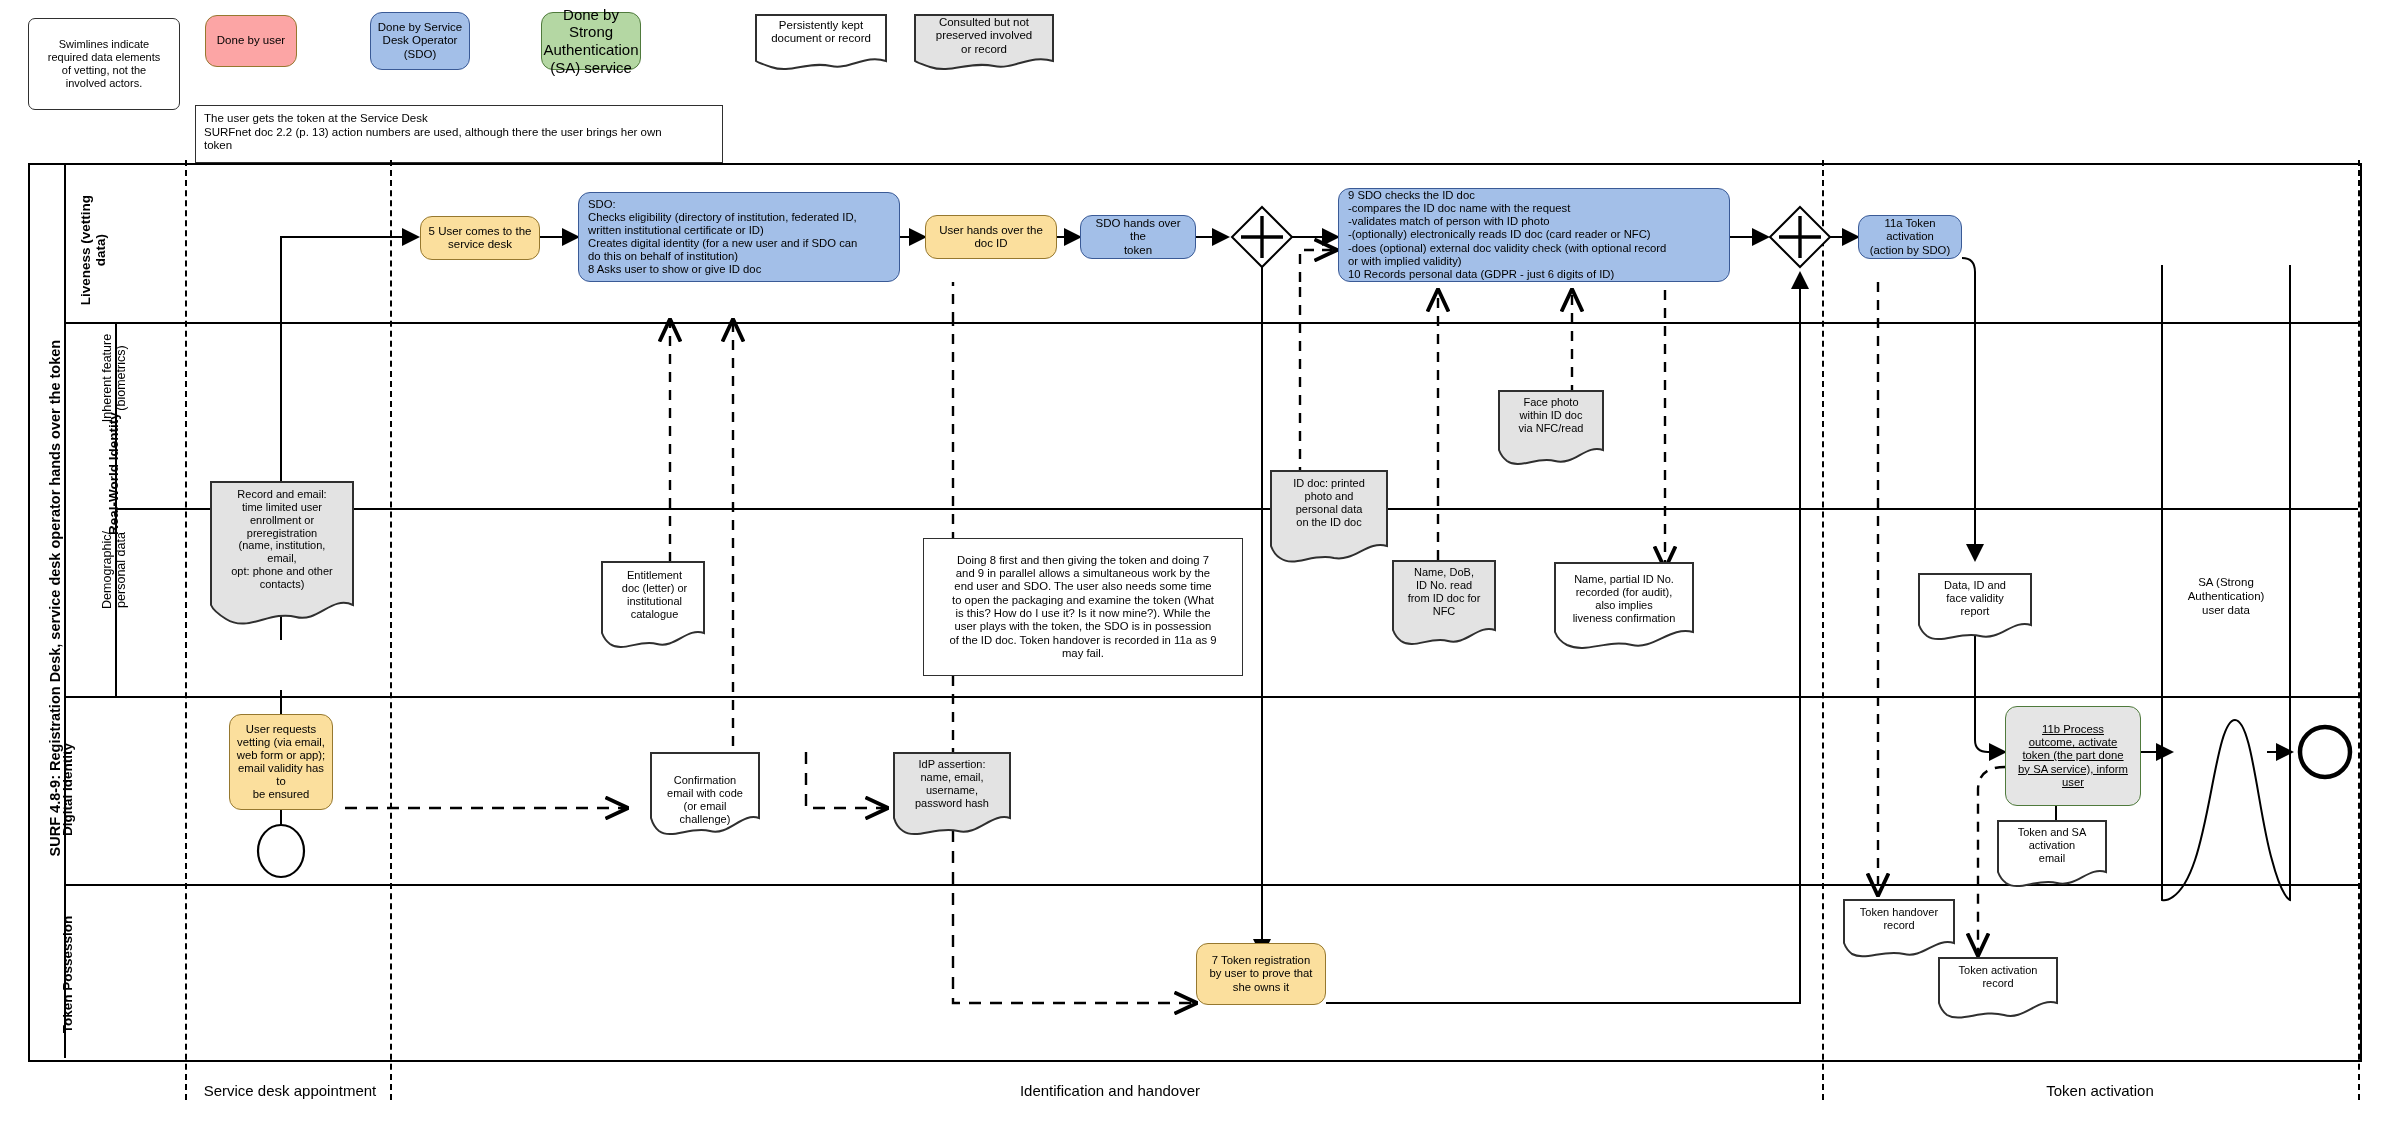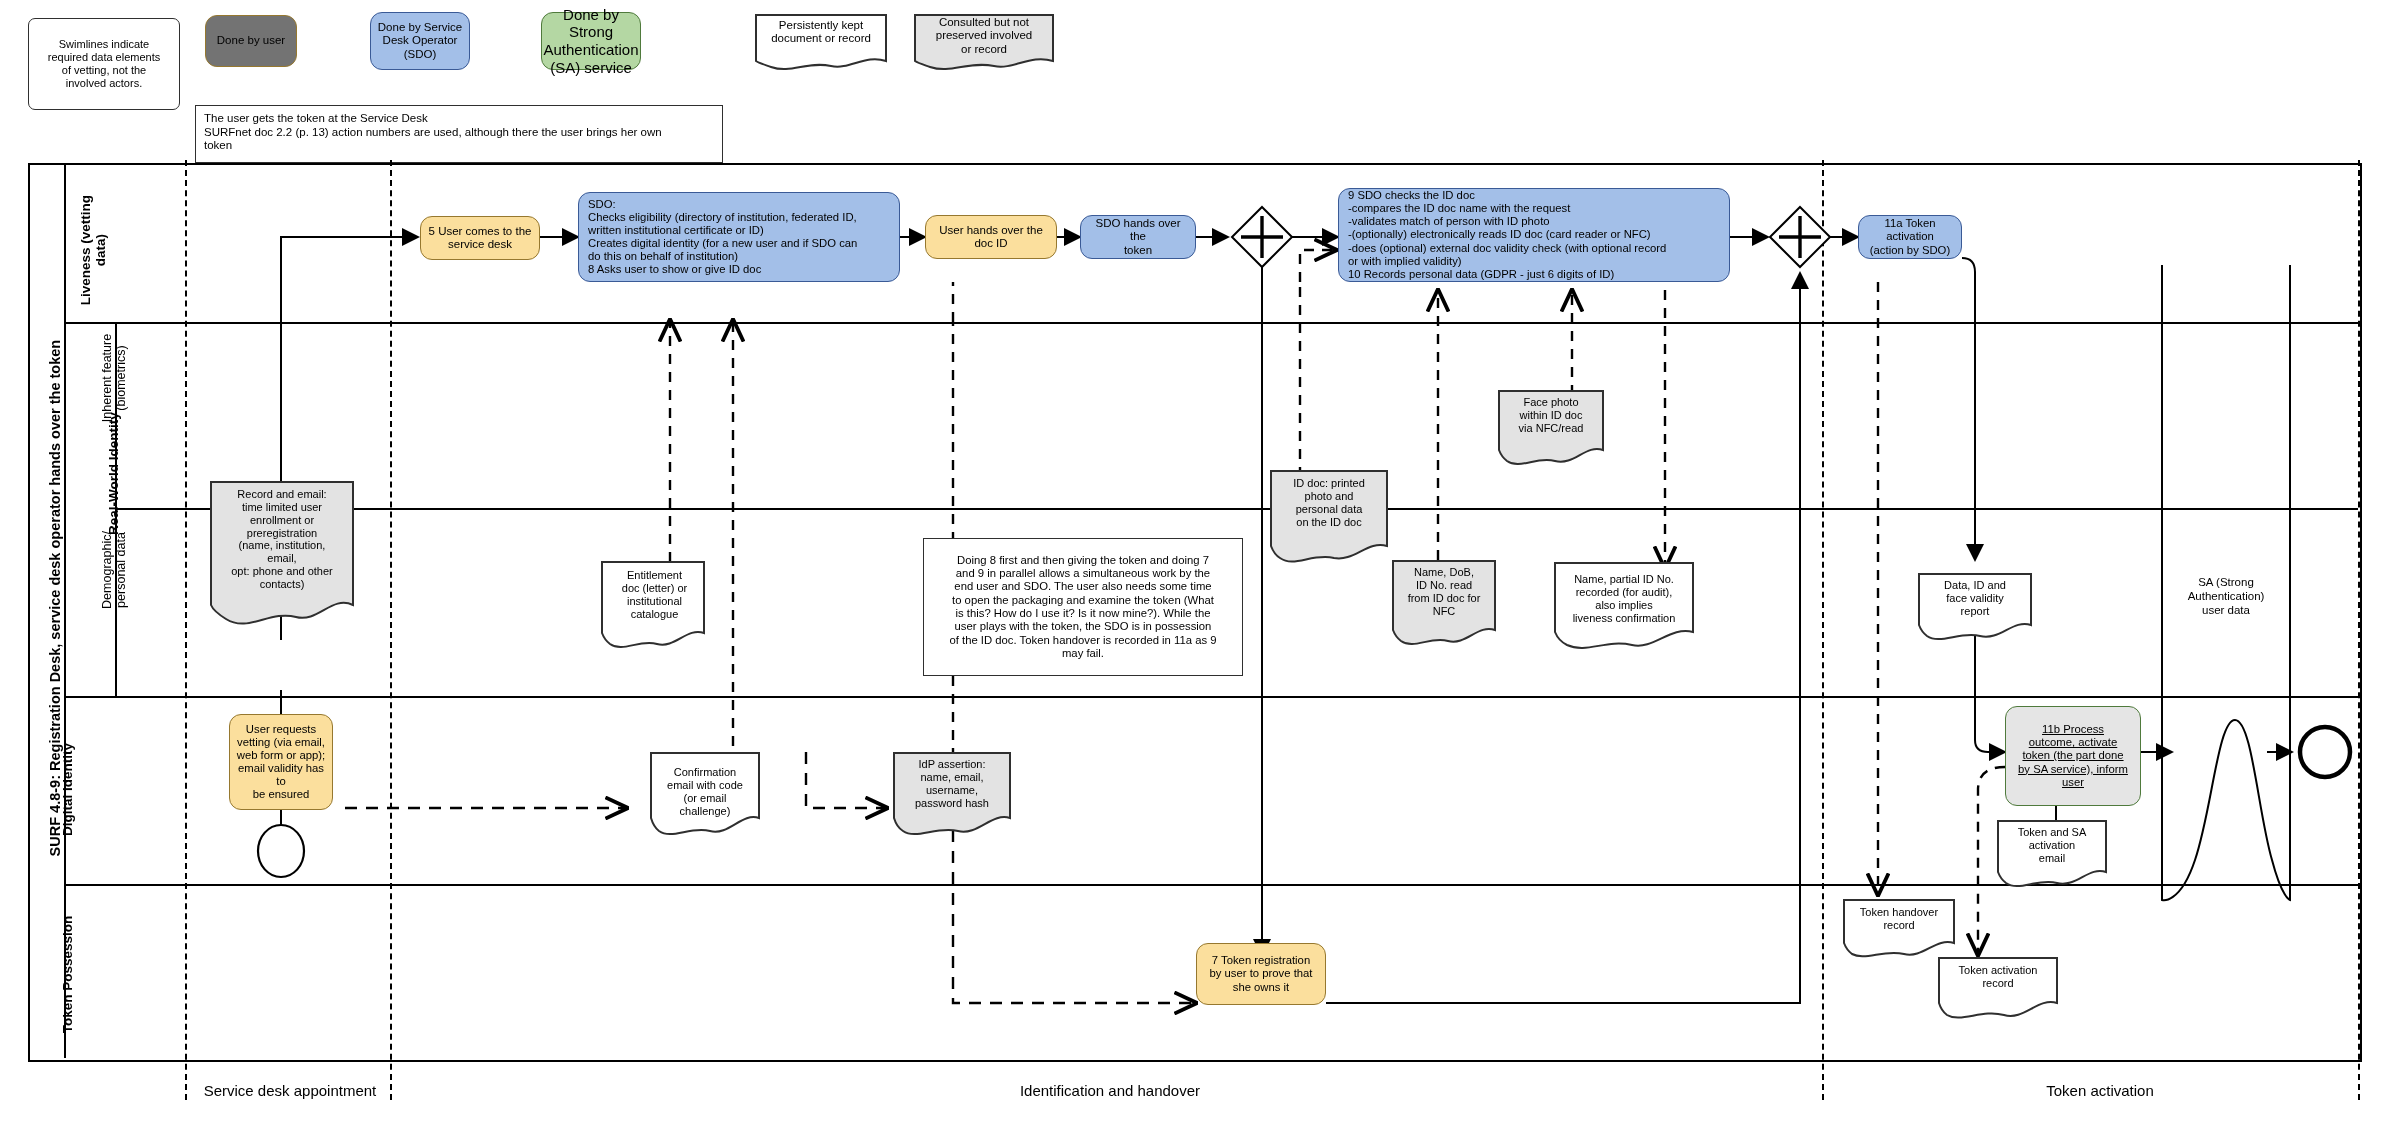--- a/index.html
+++ b/index.html
@@ -15,21 +15,21 @@
   }
   .task.user{background:#fbdf9d;border-color:#96782f;}
   .task.sdo{background:#a3bfe8;border-color:#3a5a96;}
   .task.sa{background:#e5e5e5;border-color:#4f7a3c;text-decoration:underline;}
 
   .legendbox{
     border:1.5px solid #3a3a3a;border-radius:12px;
     display:flex;align-items:center;justify-content:center;text-align:center;
     line-height:1.18;white-space:pre-line;
   }
-  .legendbox.user{background:#737373;border-color:#96782f;}
+  .legendbox.user{background:#fca5a5;border-color:#96782f;}
   .legendbox.sdo{background:#a3bfe8;border-color:#3a5a96;}
   .legendbox.sa{background:#b4d7a3;border-color:#4f7a3c;}
 
   .plainbox{border:1.5px solid #2f2f2f;background:#fff;
     display:flex;align-items:center;justify-content:center;text-align:center;
     line-height:1.18;padding:5px 7px;white-space:pre-line;}
   .plainbox.left{justify-content:flex-start;text-align:left;align-items:flex-start;}
 
   
   .doc{position:absolute;}
@@ -335,21 +335,21 @@
       </svg>
     <div class="doctext" style="font-size:11px;height:72px;padding-top:6px;">Data, ID and
 face validity
 report</div>
   </div>
 
   <div class="doc" style="left:650px;top:752px;width:110px;height:88px;">
     <svg width="110" height="88" viewBox="0 0 110 88">
         <path d="M1,1 L109,1 L109,66 C92,60 79,84 60,79 C40,74 22,88 9,79 C5,76 2.5,71 1,66 Z" fill="#ffffff" stroke="#2f2f2f" stroke-width="2"></path>
       </svg>
-    <div class="doctext" style="font-size:11px;height:88px;padding-top:14px;">Confirmation
+    <div class="doctext" style="font-size:11px;height:88px;padding-top:22px;">Confirmation
 email with code
 (or email
 challenge)</div>
   </div>
 
   <div class="doc" style="left:893px;top:752px;width:118px;height:88px;">
     <svg width="118" height="88" viewBox="0 0 118 88">
         <path d="M1,1 L117,1 L117,66 C99,60 85,84 65,79 C43,74 23,88 10,79 C5,76 2.5,71 1,66 Z" fill="#e3e3e3" stroke="#2f2f2f" stroke-width="2"></path>
       </svg>
     <div class="doctext" style="font-size:11px;height:88px;padding-top:6px;">IdP assertion:

